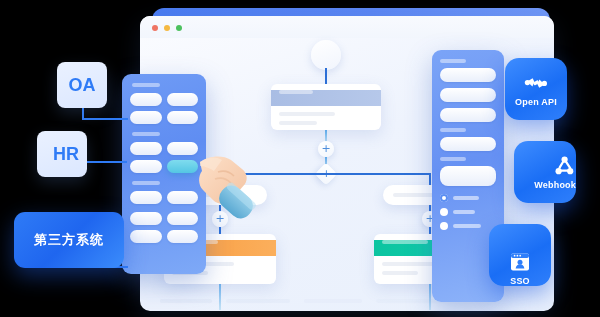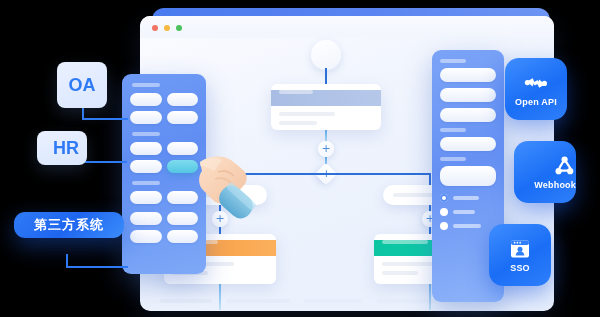--- a/index.html
+++ b/index.html
@@ -145,44 +145,44 @@
     position: absolute; display: flex; align-items: center; justify-content: center;
     font-weight: bold;
   }
   .tag-soft {
     background: linear-gradient(160deg,#eaf1ff,#dbe7ff);
     color: #2f7bf6;
     border-radius: 8px;
     box-shadow: 0 6px 16px rgba(90,130,200,.22);
   }
   .tag-oa { left: 57px; top: 62px; width: 50px; height: 46px; font-size: 18px; }
-  .tag-hr { left: 37px; top: 131px; width: 50px; height: 34px; font-size: 18px; padding-left: 8px; }
+  .tag-hr { left: 37px; top: 131px; width: 50px; height: 46px; font-size: 18px; padding-left: 8px; }
   .tag-third {
-    left: 14px; top: 212px; width: 110px; height: 26px;
+    left: 14px; top: 212px; width: 110px; height: 56px;
     background: linear-gradient(135deg,#2f7bf6 0%,#1f66ef 50%,#3b8cfb 100%);
     color: #fff; border-radius: 11px; font-size: 13px; letter-spacing: 1px;
     box-shadow: 0 8px 22px rgba(30,90,220,.45);
     font-family: "DejaVu Sans", sans-serif;
   }
   .tag-tail { position: absolute; background: #2f7bf6; }
 
   
   .badge {
     position: absolute; width: 62px; height: 62px; border-radius: 14px;
     background: linear-gradient(150deg,#3f8dff 0%,#1a6ef5 55%,#2f7ffb 100%);
     box-shadow: 0 9px 22px rgba(25,85,220,.45);
     display: flex; flex-direction: column; align-items: center; justify-content: center;
     gap: 3px;
   }
   .badge-label {
     color: #fff; font-size: 9px; font-weight: bold; letter-spacing: .2px;
   }
   .badge-openapi { left: 505px; top: 58px; }
   .badge-webhook { left: 514px; top: 141px; align-items: flex-end; }
-  .badge-sso     { left: 489px; top: 224px; }
+  .badge-sso     { left: 489px; top: 224px; justify-content: flex-end; }
   .badge svg { display: block; }
 
   
   .hand { position: absolute; left: 198px; top: 148px; width: 78px; height: 80px; }
 </style>
 </head>
 <body>
 
 <div id="stage">
 

